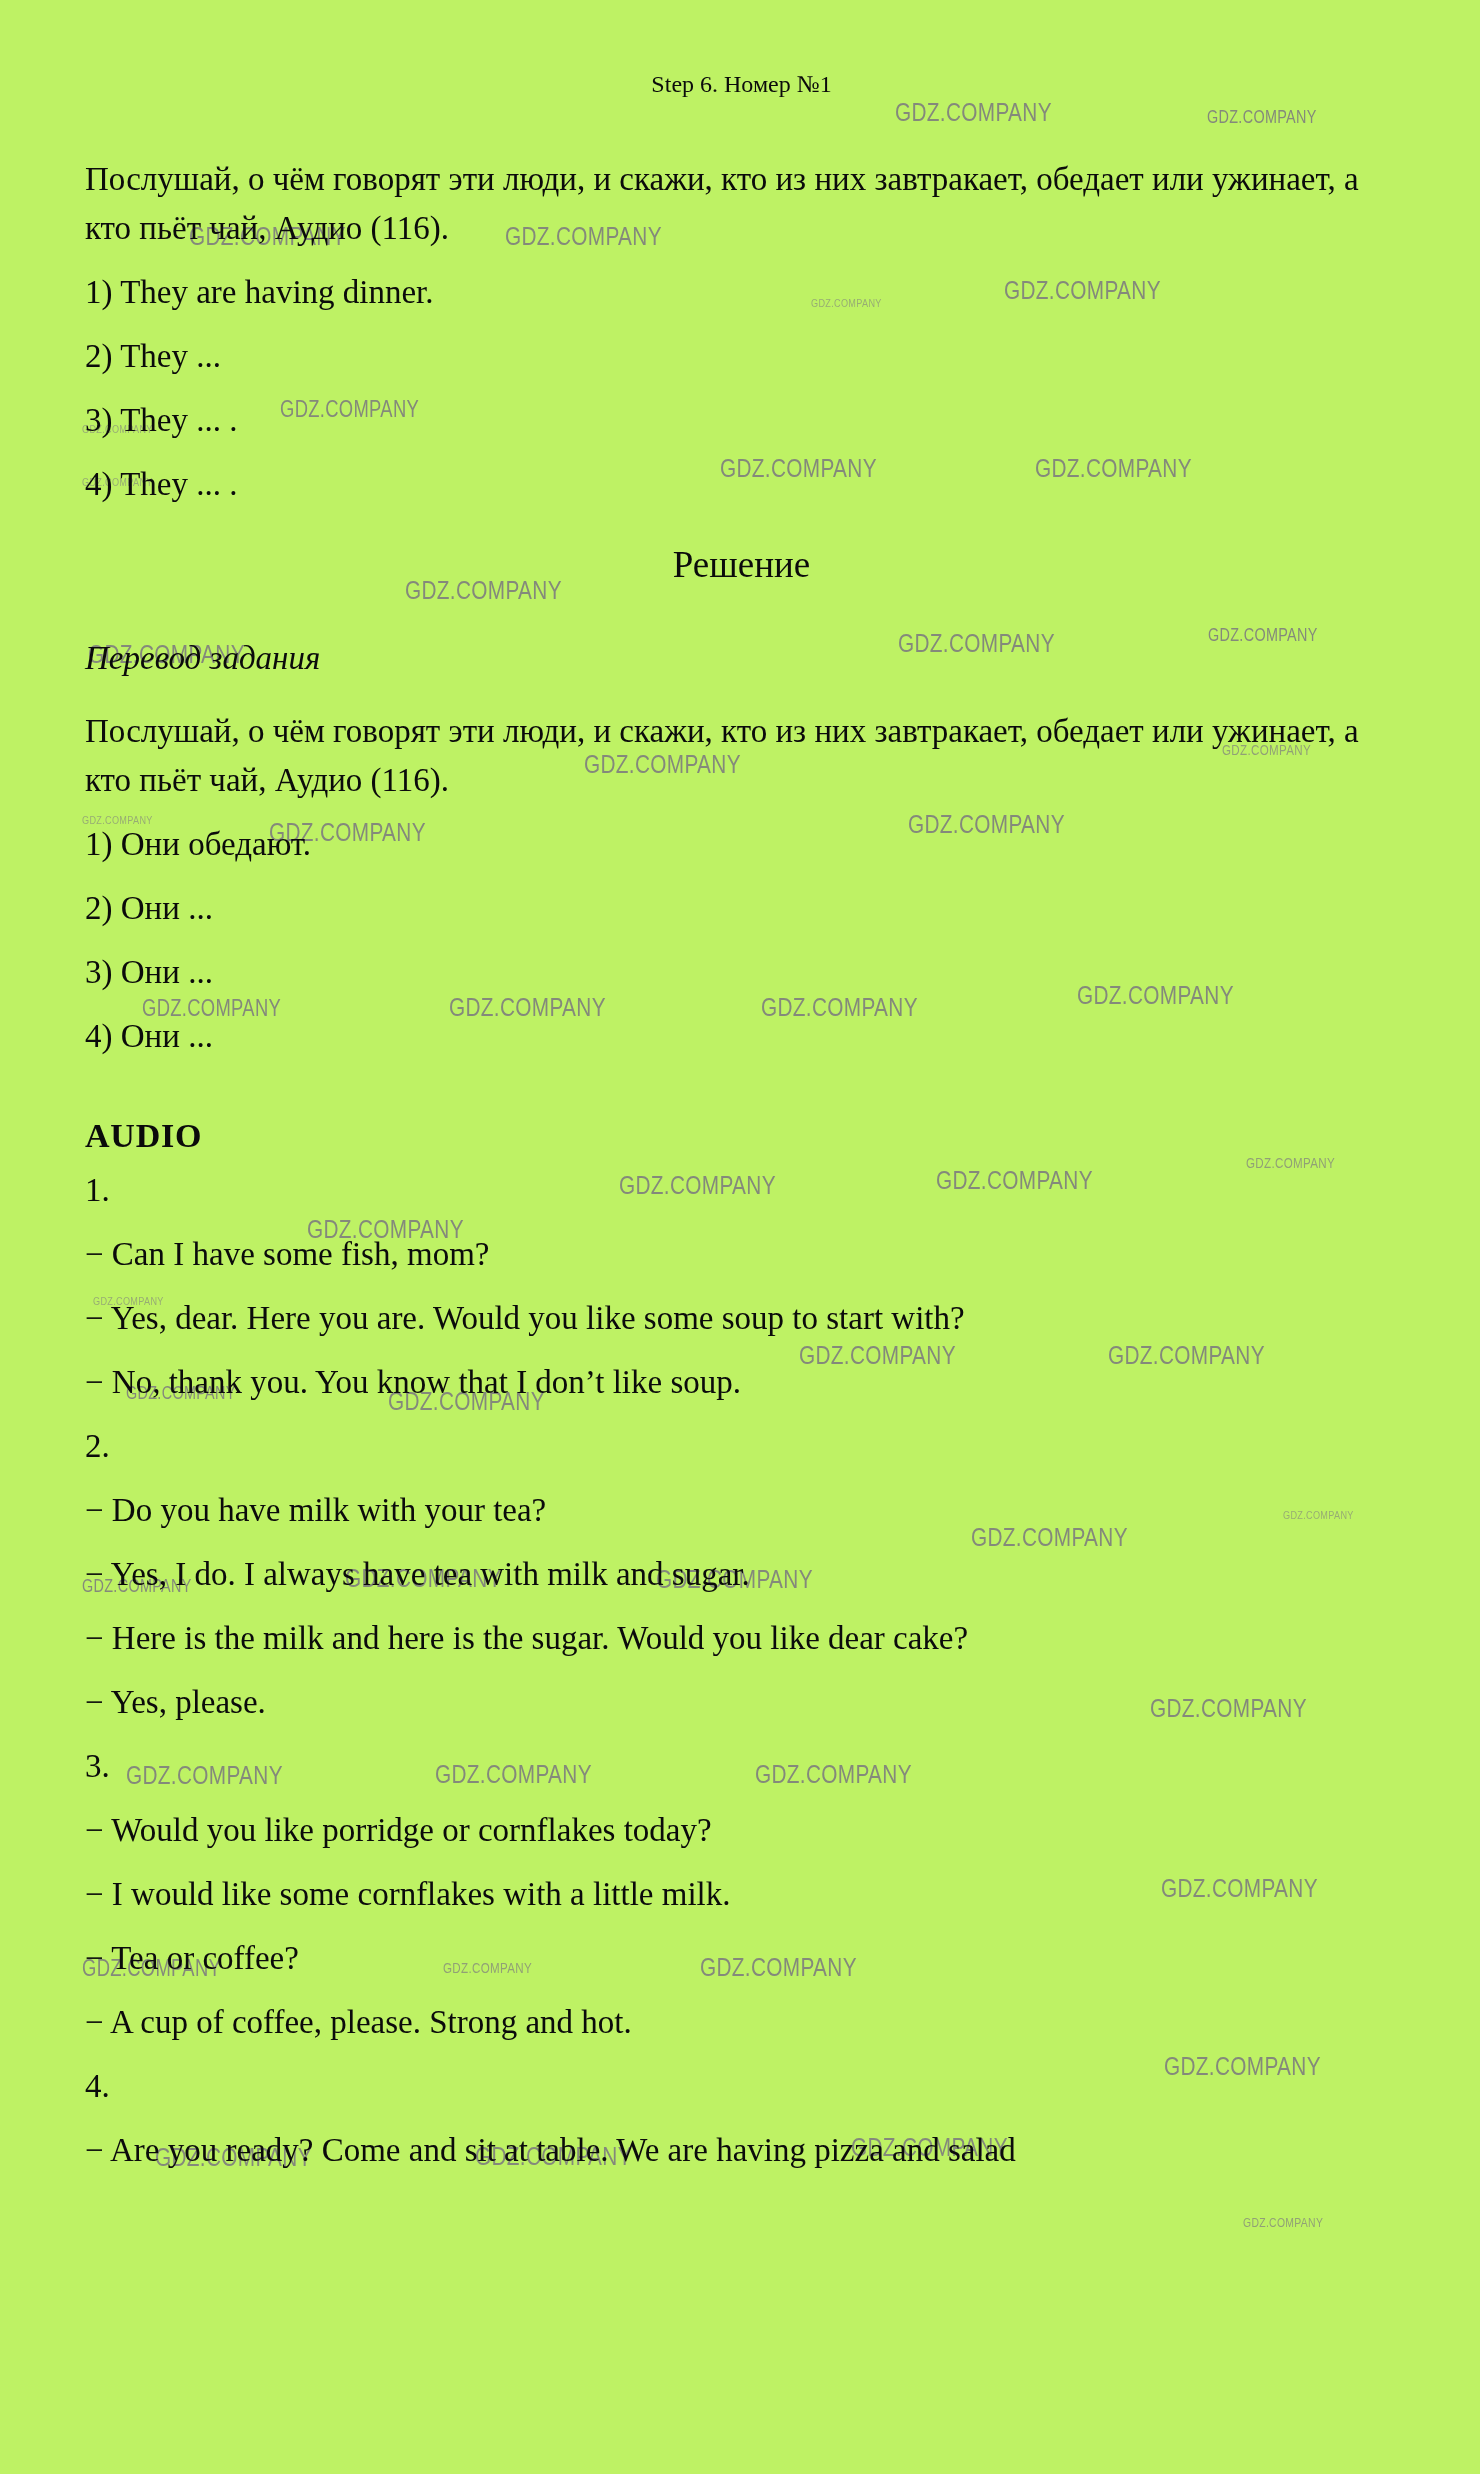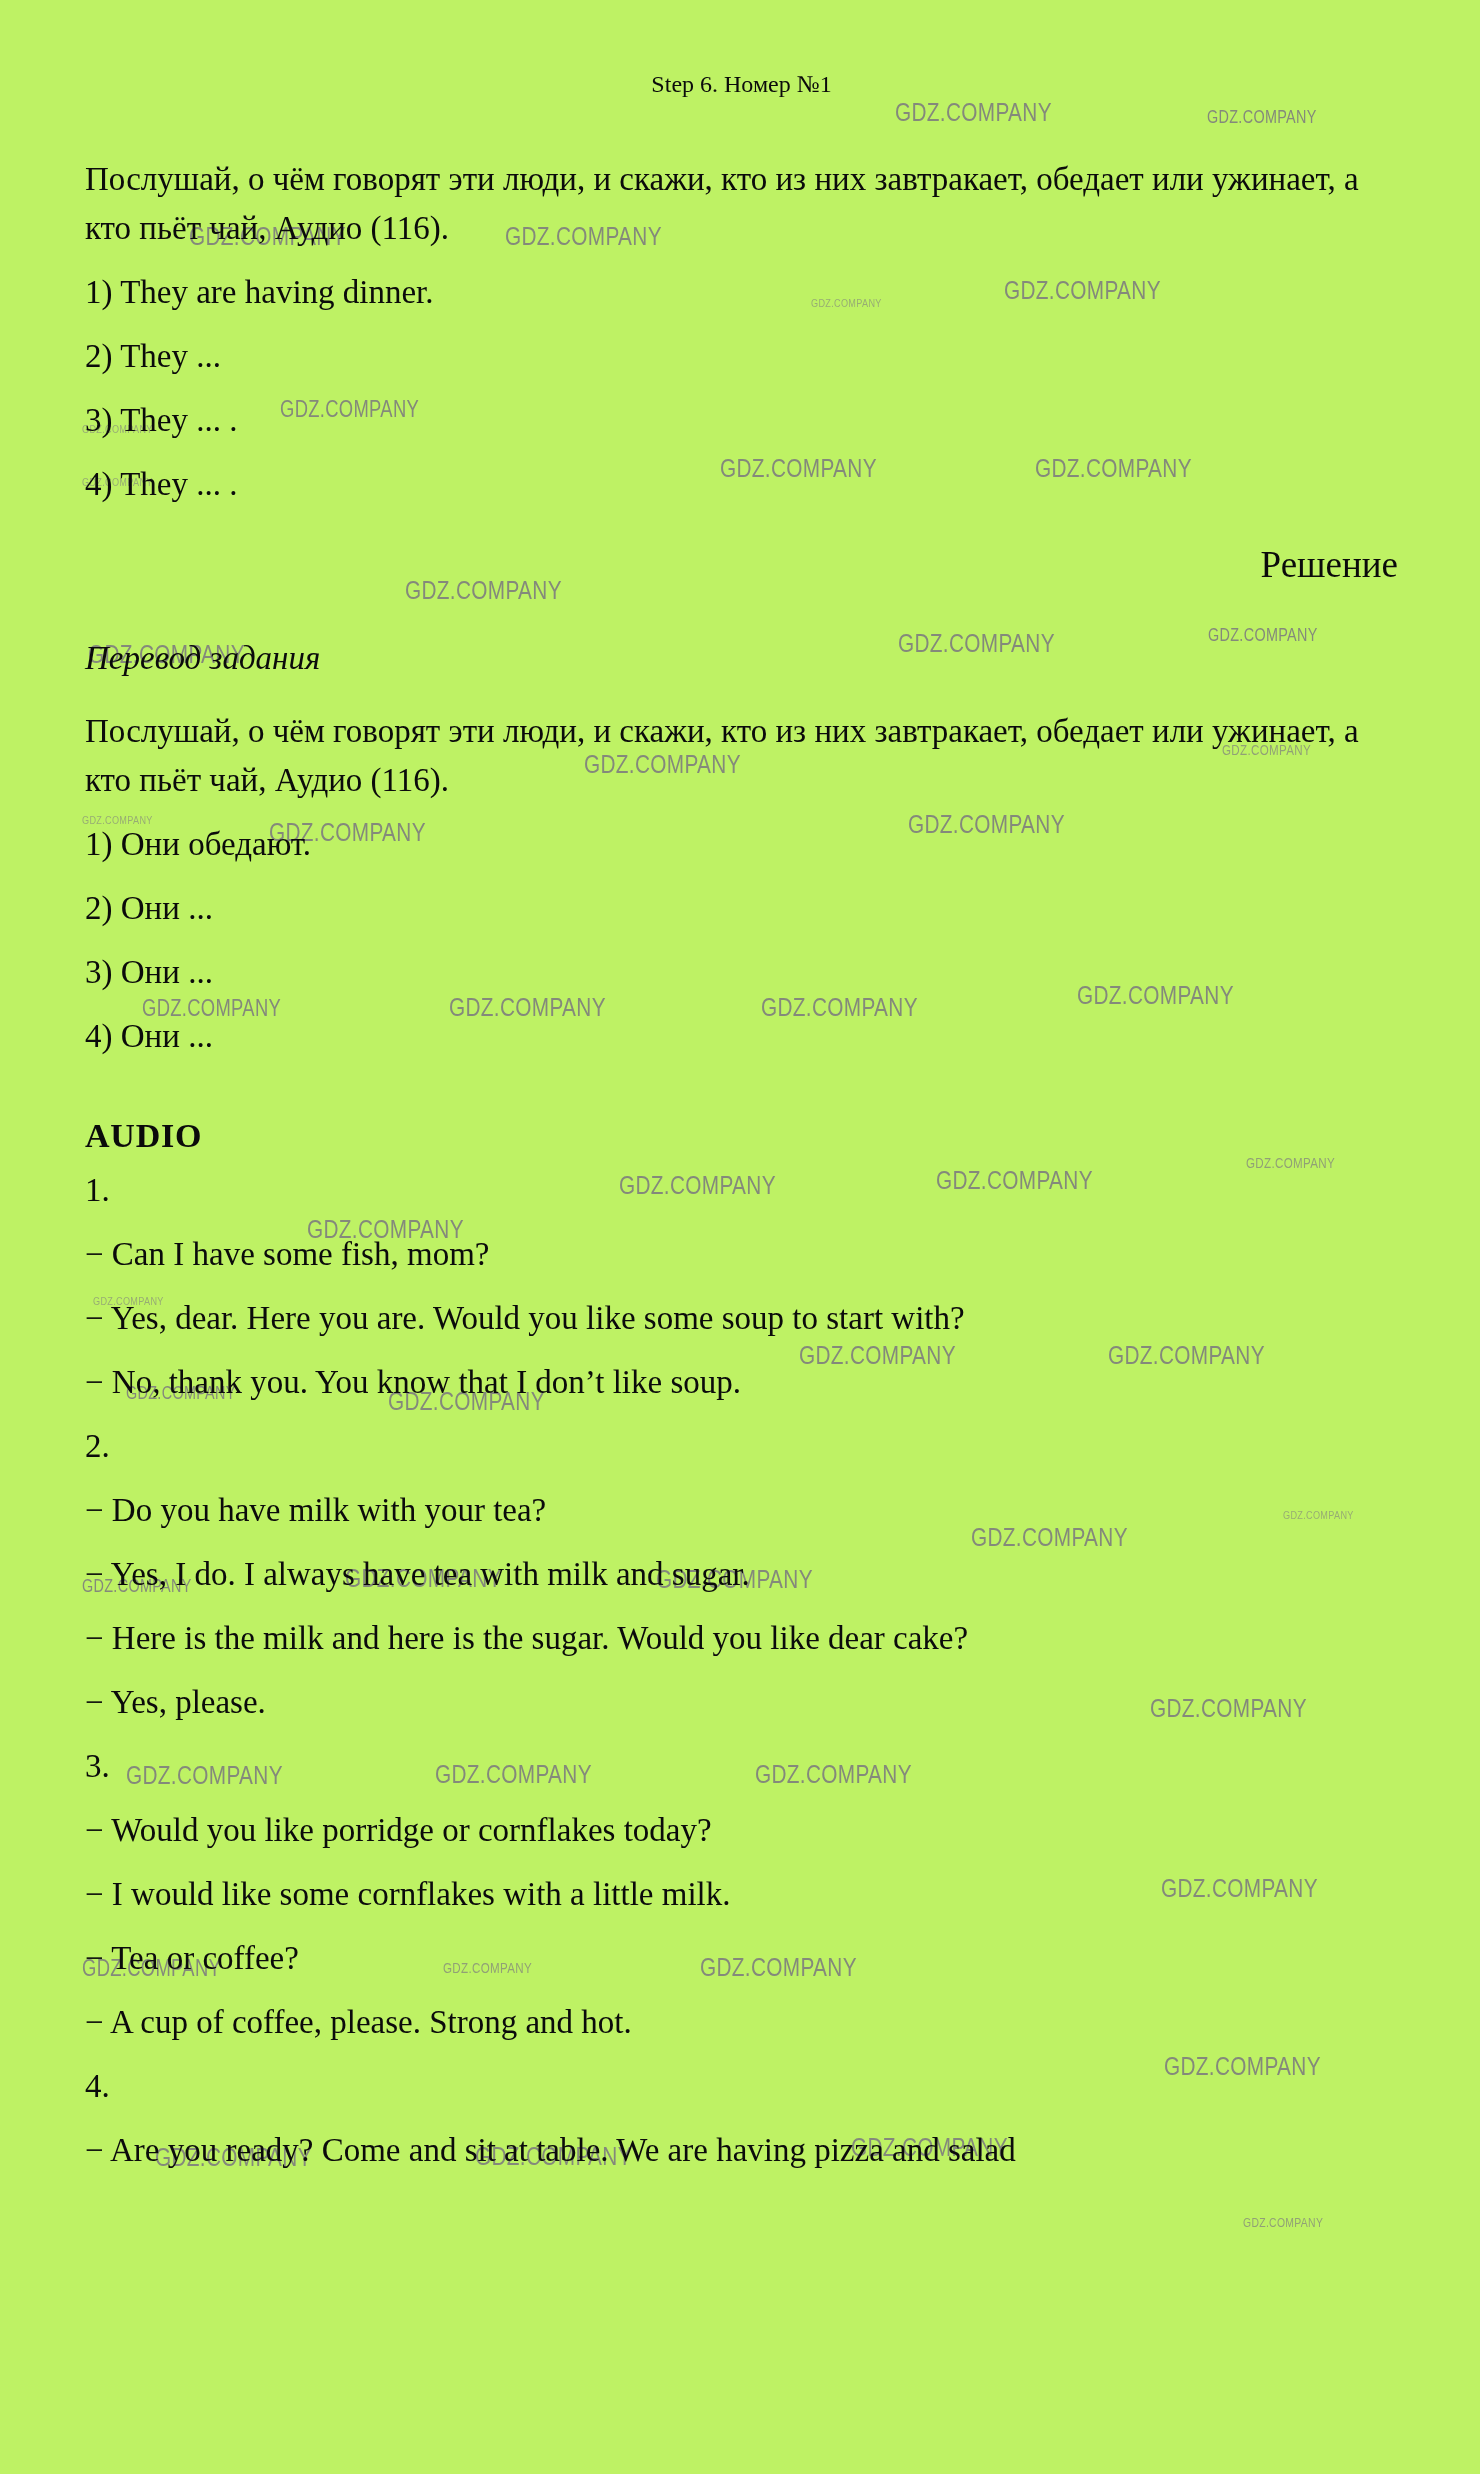--- a/index.html
+++ b/index.html
@@ -46,21 +46,21 @@
   p.para {
     margin: 0 0 18px 0;
     line-height: 49px;
     max-width: 1286px;
   }
   p.item {
     margin: 0 0 21px 0;
     line-height: 43px;
   }
   h2.solution {
-    text-align: right;
+    text-align: center;
     font-size: 37px;
     font-weight: 400;
     margin: 37px 0 50px 0;
     line-height: 44px;
   }
   h3.trans-heading {
     font-size: 33px;
     font-weight: 400;
     font-style: italic;
     margin: 6px 0 27px 0;

